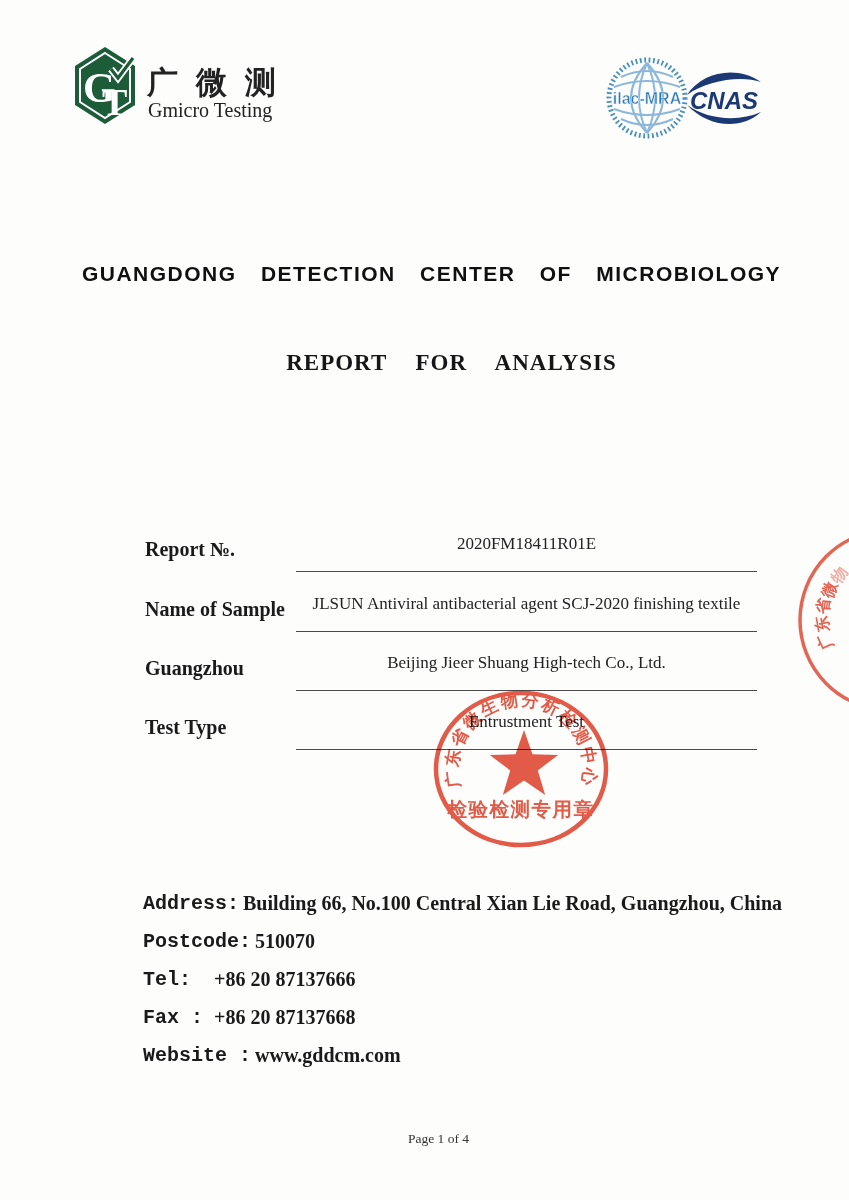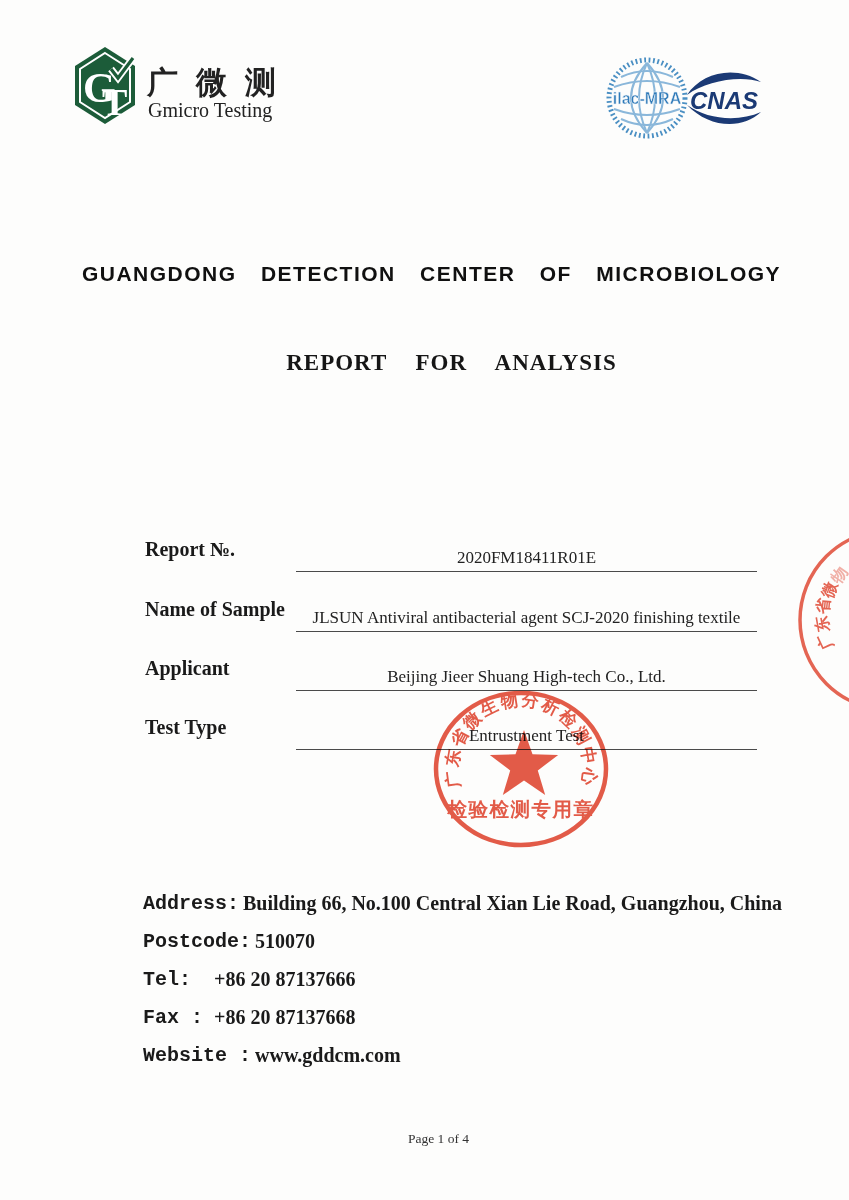--- a/index.html
+++ b/index.html
@@ -40,21 +40,21 @@
     transform:translateX(27px);
     font-weight:bold; font-size:23px; letter-spacing:1px; word-spacing:22px;
     color:#161616; white-space:nowrap;
   }
   
   .field-row { position:absolute; left:145px; width:612px; display:flex; }
   .f-label { width:151px; font-weight:bold; font-size:20px; padding-top:4px; white-space:nowrap; }
   .f-line {
     flex:1; border-bottom:1.6px solid #4a4a4a; height:38px;
     display:flex; align-items:flex-end; justify-content:center;
-    font-size:17px; padding-bottom:3px; color:#222; white-space:nowrap;
+    font-size:17px; padding-bottom:17px; color:#222; white-space:nowrap;
   }
   
   .contact { position:absolute; left:143px; top:884px; }
   .c-row { display:flex; height:38px; align-items:center; font-weight:bold; font-size:20px; }
   .c-label { min-width:67px; margin-right:4px; white-space:nowrap;font-family:Liberation Mono, monospace; }
   .c-value { white-space:nowrap; }
   
   .footer {
     position:absolute; top:1131px; left:0; width:100%; text-align:center;
     transform:translateX(14px); font-size:13.5px; color:#333;
@@ -105,21 +105,21 @@
 
   <div class="field-row" style="top:534px;">
     <div class="f-label">Report №.</div>
     <div class="f-line">2020FM18411R01E</div>
   </div>
   <div class="field-row" style="top:594px;">
     <div class="f-label">Name of Sample</div>
     <div class="f-line">JLSUN Antiviral antibacterial agent SCJ-2020 finishing textile</div>
   </div>
   <div class="field-row" style="top:653px;">
-    <div class="f-label">Applicant</div>
+    <div class="f-label">Guangzhou</div>
     <div class="f-line">Beijing Jieer Shuang High-tech Co., Ltd.</div>
   </div>
   <div class="field-row" style="top:712px;">
     <div class="f-label">Test Type</div>
     <div class="f-line">Entrustment Test</div>
   </div>
 
   <svg class="stamp-overlay" width="849" height="1200" viewBox="0 0 849 1200">
 
     <g opacity="0.85">

